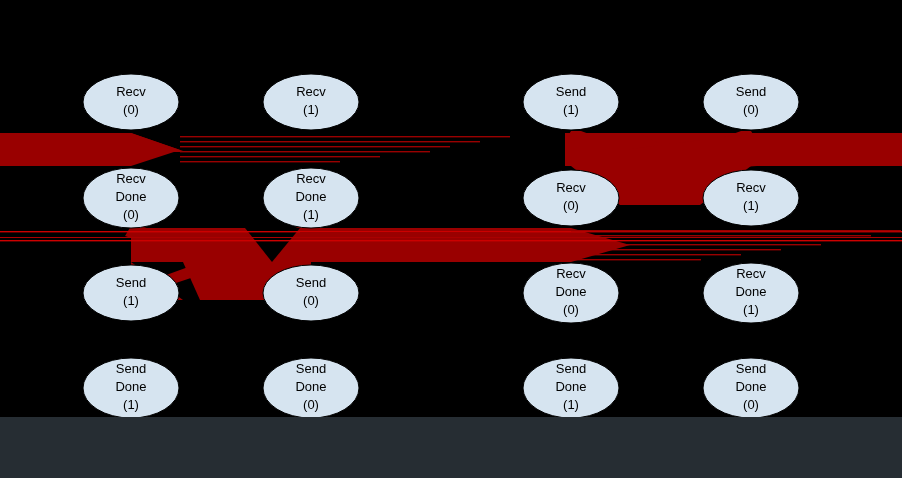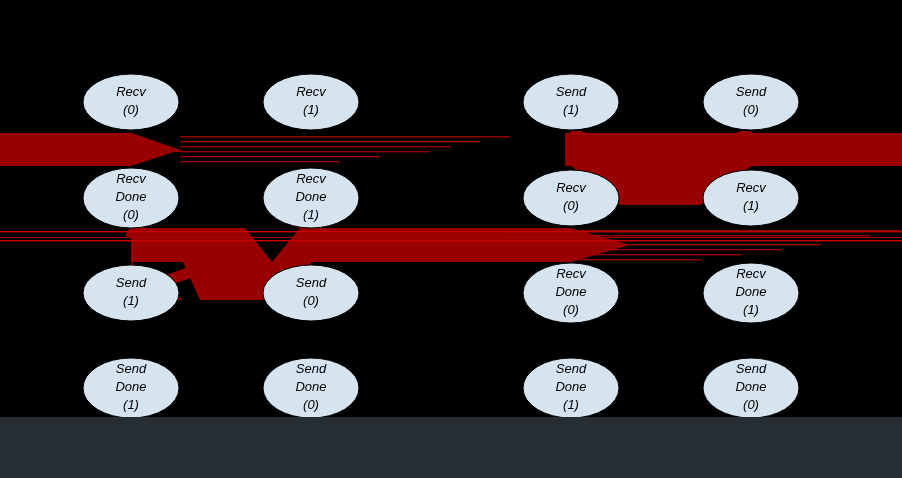--- a/index.html
+++ b/index.html
@@ -7,21 +7,20 @@
     padding: 0;
     background: #000000;
   }
   #app {
     position: relative;
     width: 902px;
     height: 478px;
     background: #000000;
     overflow: hidden;
     font-family: "Liberation Sans", sans-serif;
-    font-style: italic;
   }
   #graph-canvas {
     position: absolute;
     left: 0; top: 0;
     width: 902px;
     height: 478px;
   }
   .node-label {
     font-family: "Liberation Sans", sans-serif;
     font-size: 13px;

